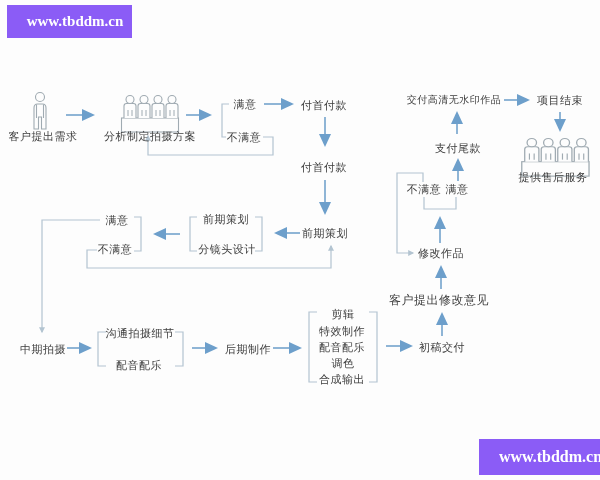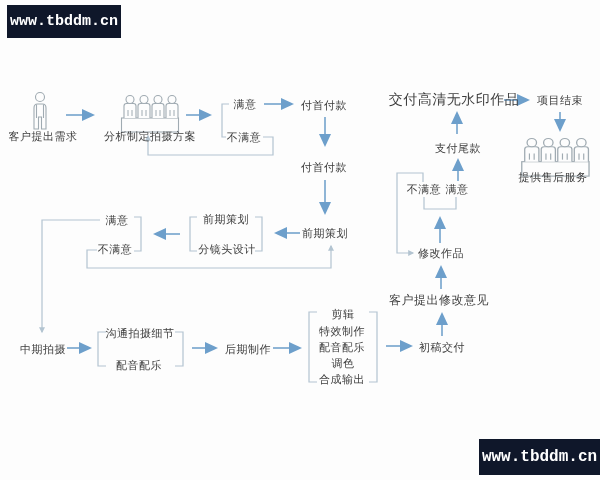--- a/index.html
+++ b/index.html
@@ -18,26 +18,27 @@
     position:absolute;
     transform:translate(-50%,-50%);
     font-size:11px;
     color:#3d3d3d;
     white-space:nowrap;
     letter-spacing:0.5px;
     z-index:2;
   }
   .watermark{
     position:absolute;
-    background:#0f172a;
+    background:#8b5cf6;
     color:#ffffff;
-    font-family:Liberation Mono, monospace;
+    font-family:Liberation Serif, serif;
     font-weight:bold;
     display:flex;align-items:center;justify-content:center;
     z-index:3;
+    padding-left:11px;
   }
   .wm-tl{left:7px;top:5px;width:114px;height:33px;font-size:15px;}
   .wm-br{left:479px;top:439px;width:121px;height:36px;font-size:16px;}
 </style>
 </head>
 <body>
 
 <div class="canvas">
 
   <svg class="layer" width="600" height="480" viewBox="0 0 600 480">
@@ -141,20 +142,20 @@
   <div class="lbl" style="left:342px;top:331px">特效制作</div>
   <div class="lbl" style="left:342px;top:347px">配音配乐</div>
   <div class="lbl" style="left:343px;top:363px">调色</div>
   <div class="lbl" style="left:342px;top:379px">合成输出</div>
   <div class="lbl" style="left:442px;top:347px">初稿交付</div>
   <div class="lbl" style="left:439px;top:300px;font-size:12px">客户提出修改意见</div>
   <div class="lbl" style="left:441px;top:253px">修改作品</div>
   <div class="lbl" style="left:424px;top:189px">不满意</div>
   <div class="lbl" style="left:457px;top:189px">满意</div>
   <div class="lbl" style="left:458px;top:148px">支付尾款</div>
-  <div class="lbl" style="left:454px;top:100px;font-size:14px">交付高清无水印作品</div>
+  <div class="lbl" style="left:454px;top:100px;font-size:10px">交付高清无水印作品</div>
   <div class="lbl" style="left:560px;top:100px">项目结束</div>
   <div class="lbl" style="left:553px;top:177px">提供售后服务</div>
 
   <div class="watermark wm-tl">www.tbddm.cn</div>
   <div class="watermark wm-br">www.tbddm.cn</div>
 
 </div>
 
 </body></html>

